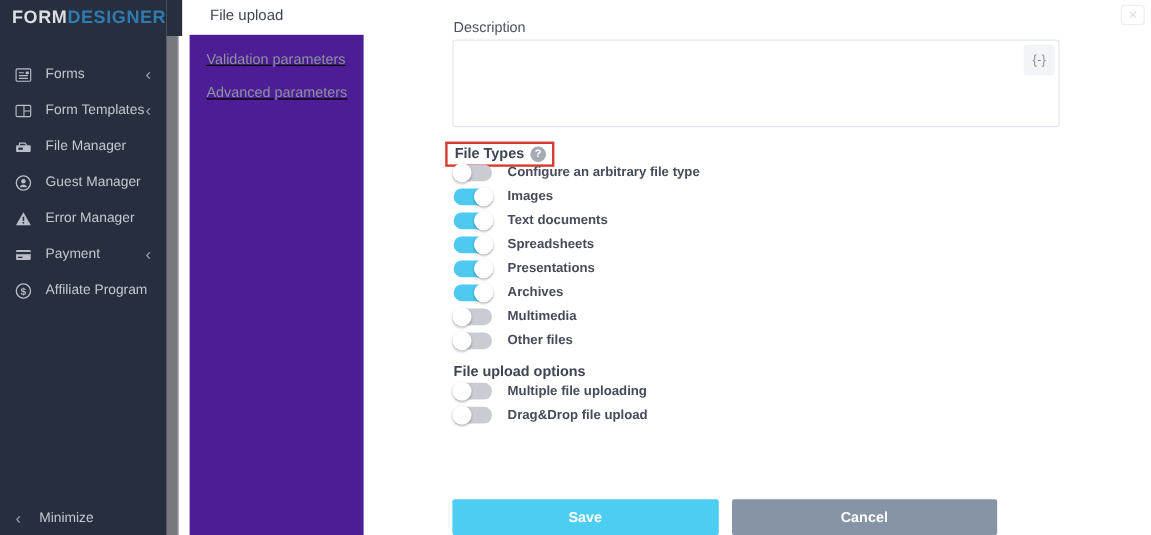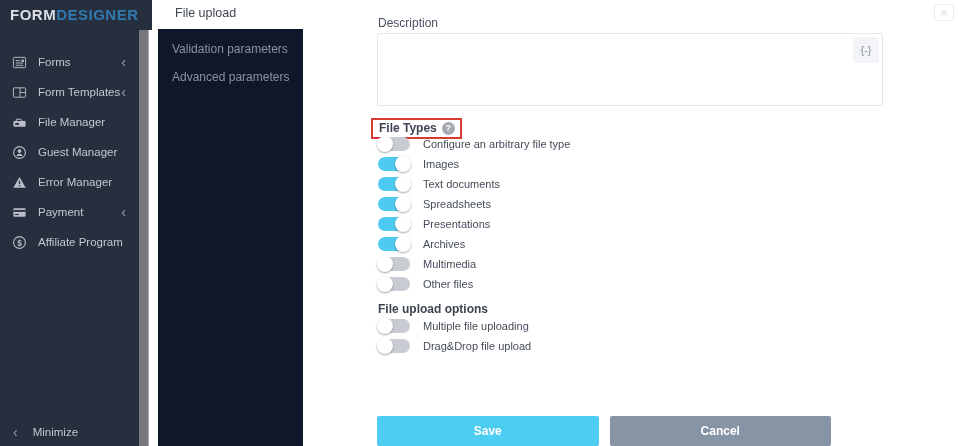--- a/index.html
+++ b/index.html
@@ -54,21 +54,21 @@
   
   .panel {
     position: absolute; left: 152px; top: 0; width: 153px; height: 446px;
     background: #ffffff;
   }
   .panel-title {
     position: absolute; left: 11px; top: 6px; font-size: 12.5px; color: #3e4450; margin-left: 12px;
   }
   .panel-nav {
     position: absolute; left: 6px; top: 29px; width: 145px; height: 417px;
-    background: #0f172a; padding-top: 6px;
+    background: #4c1d95; padding-top: 6px; text-decoration: underline;
   }
   .panel-nav-item {
     padding: 7px 4px 7px 14px; font-size: 12px; color: #8c929d; cursor: pointer;
   }
 
   
   .main {
     position: absolute; left: 305px; top: 0; width: 654px; height: 446px;
     background: #ffffff;
   }
@@ -101,21 +101,21 @@
   .help-circle {
     width: 13px; height: 13px; border-radius: 50%; background: #a6abb3;
     color: #fff; font-size: 9px; font-weight: bold; text-align: center;
     line-height: 13px; cursor: pointer; flex: 0 0 auto;
   }
 
   .toggle-list { position: absolute; left: 1px; }
   .list-filetypes { top: 137px; }
   .list-upload { top: 319px; }
   .list-misc { top: 365px; }
-  .toggle-row { display: flex; align-items: center; height: 14px; margin-bottom: 6px; }
+  .toggle-row { display: flex; align-items: center; height: 14px; margin-bottom: 6px; font-weight: bold; }
   .switch {
     position: relative; width: 32px; height: 14px; border-radius: 8px;
     background: #c9ccd2; flex: 0 0 auto; cursor: pointer;
   }
   .switch.on { background: #4ec9f0; }
   .knob {
     position: absolute; top: -1px; left: -1px; width: 16px; height: 16px;
     border-radius: 50%; background: #ffffff;
     box-shadow: 0 1px 2px rgba(0,0,0,0.35);
   }

